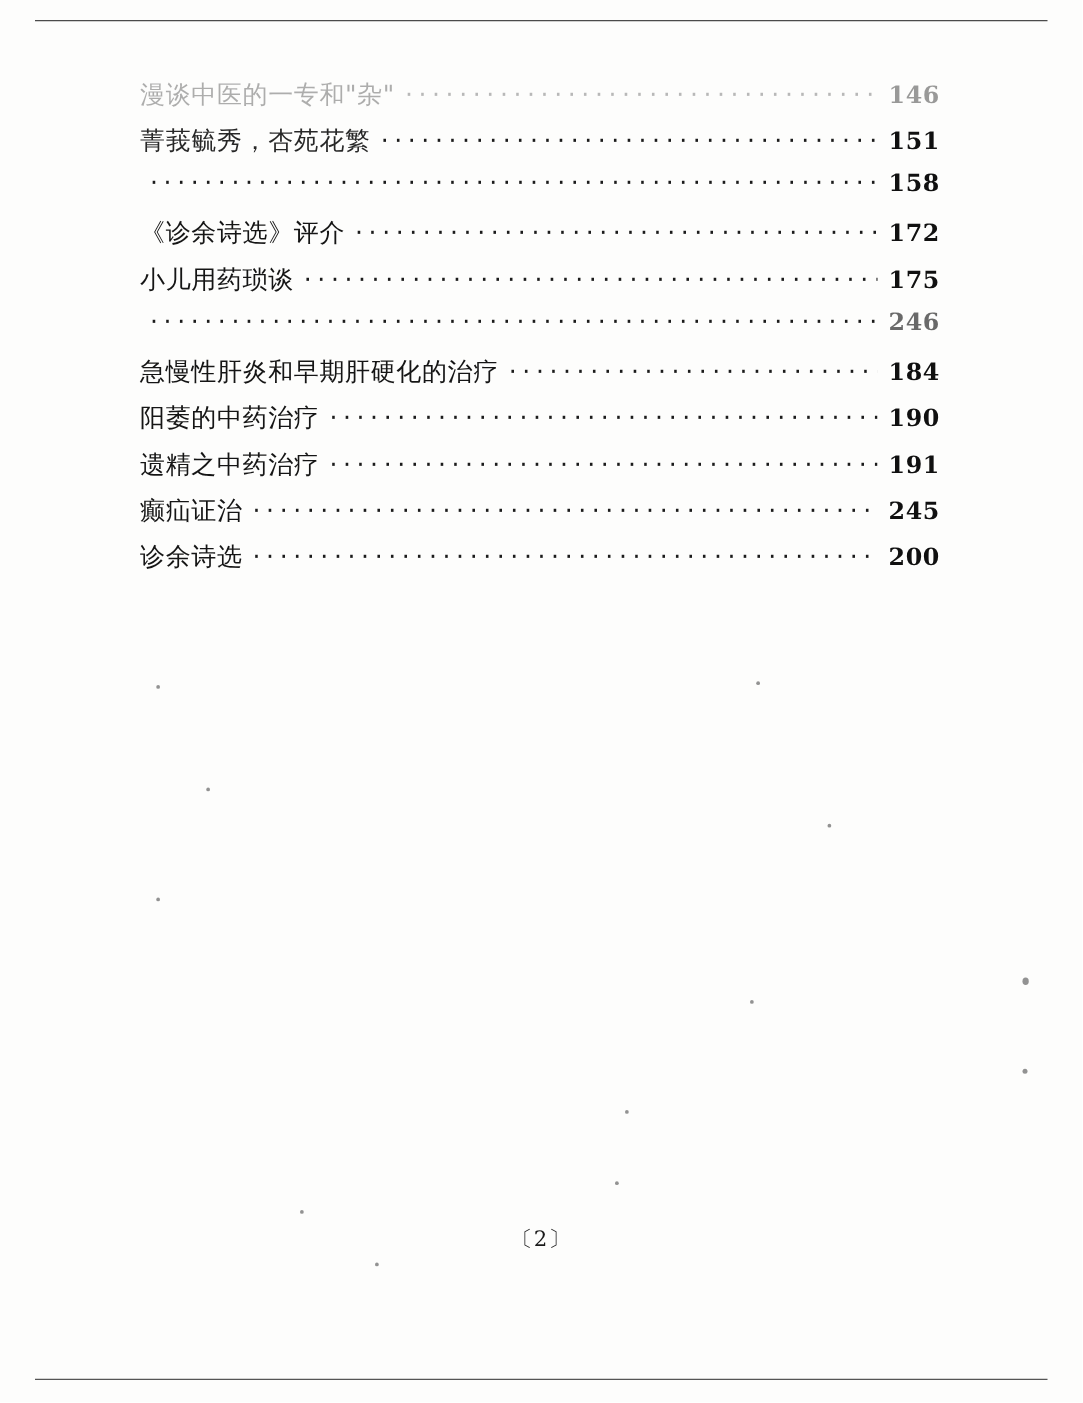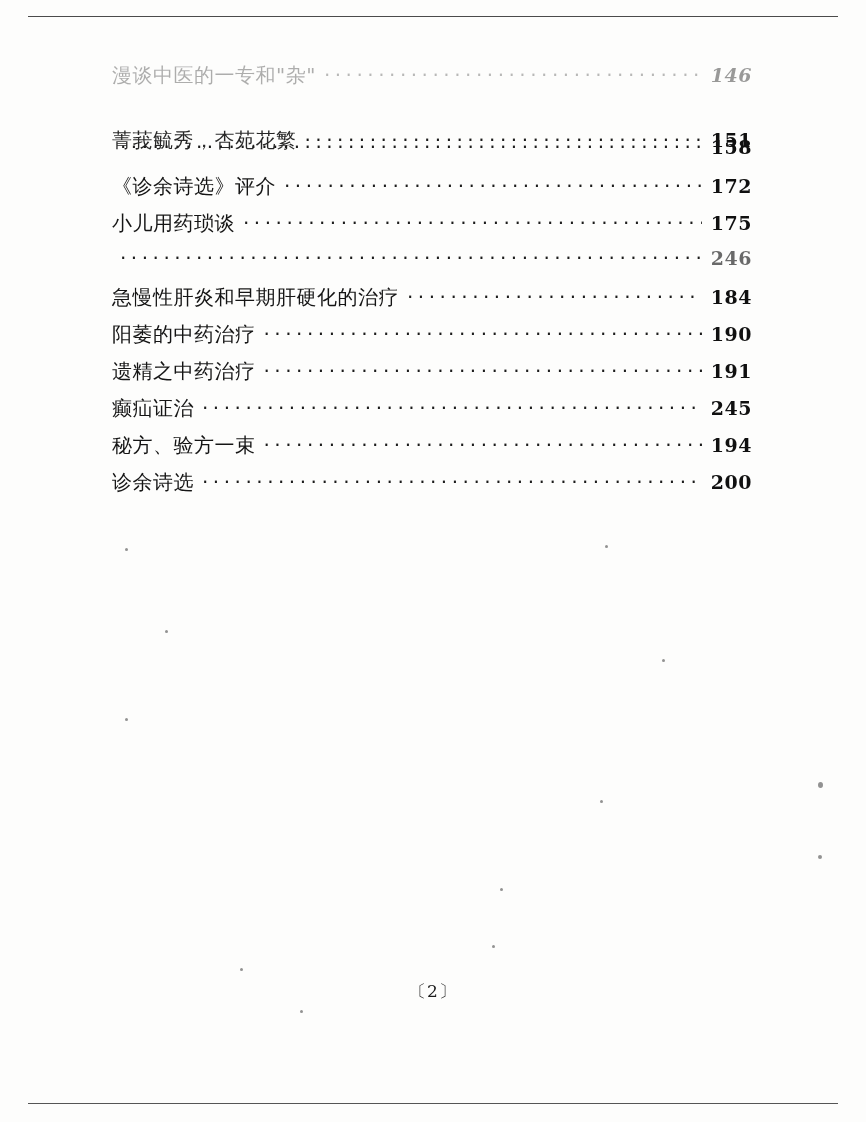--- a/index.html
+++ b/index.html
@@ -88,24 +88,24 @@
     font-size: 19px;
     font-weight: bold;
     color: #101010;
     min-width: 44px;
     text-align: right;
   }
 
   
   .faded .toc-title { opacity: 0.34; }
   .faded .toc-dots::before { opacity: 0.30; }
-  .faded .toc-page { opacity: 0.42; font-style: italic; }
-
-  
-  .row-1 .toc-title { opacity: 0.92; margin-top: 28px; }
+  .faded .toc-page { opacity: 0.42; }
+
+  
+  .row-1 .toc-title { opacity: 0.92; }
   .row-7 .toc-page { opacity: 0.62; }
 
   .folio {
     position: absolute;
     left: 0;
     right: 0;
     top: 980px;
     text-align: center;
     font-family: "DejaVu Serif", serif;
     font-size: 17px;
@@ -184,25 +184,20 @@
       <span class="toc-dots"></span>
       <span class="toc-page">191</span>
     </div>
 
     <div class="toc-row row-11">
       <span class="toc-title">癫疝证治</span>
       <span class="toc-dots"></span>
       <span class="toc-page">245</span>
     </div>
 
-    <div class="toc-row row-12">
-      <span class="toc-title">秘方、验方一束</span>
-      <span class="toc-dots"></span>
-      <span class="toc-page">194</span>
-    </div>
 
     <div class="toc-row row-13">
       <span class="toc-title">诊余诗选</span>
       <span class="toc-dots"></span>
       <span class="toc-page">200</span>
     </div>
 
   </div>
 
   <div class="folio">〔2〕</div>

